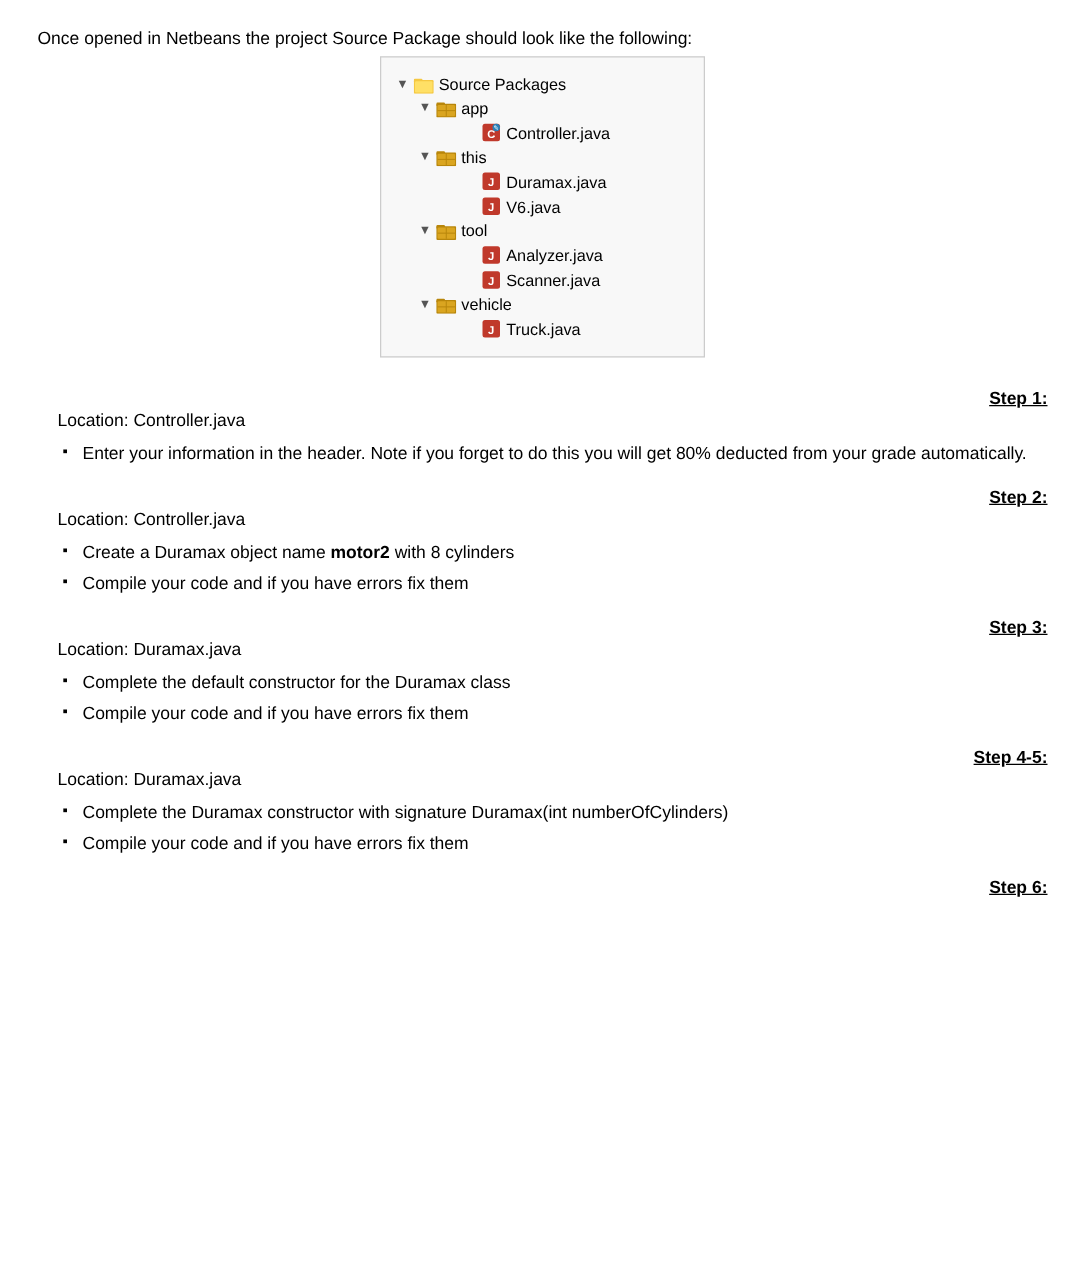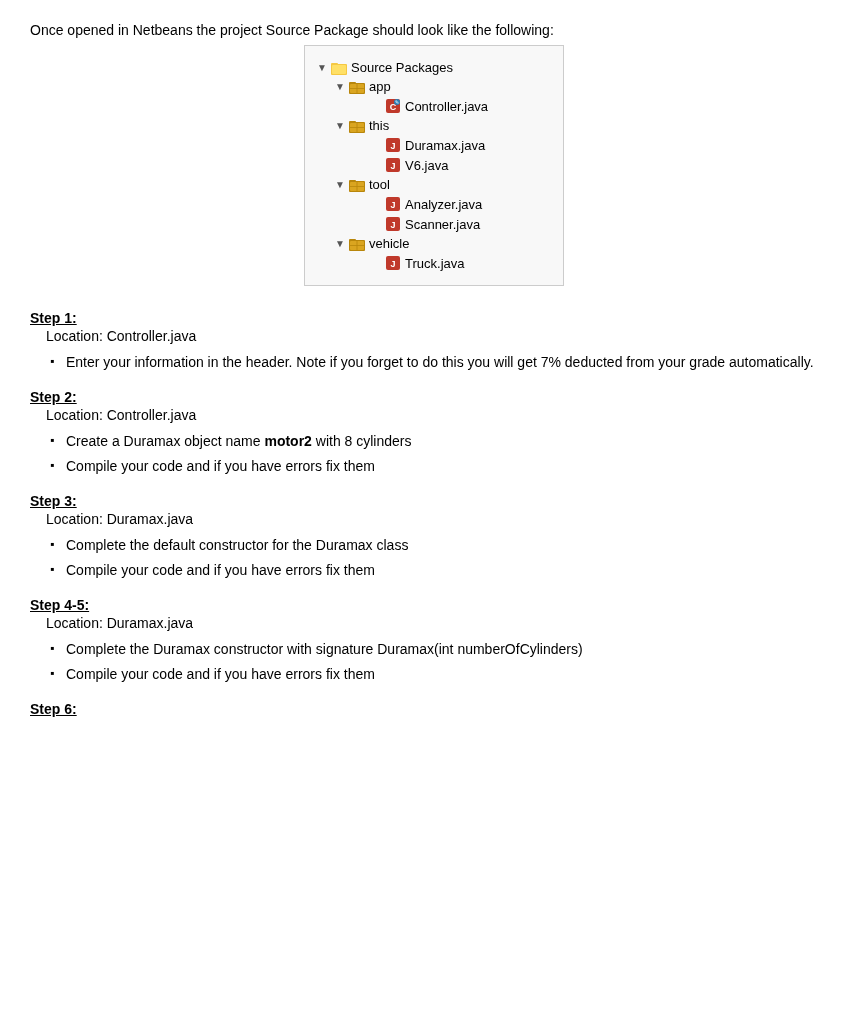--- a/index.html
+++ b/index.html
@@ -87,20 +87,21 @@
       font-size: 13px;
     }
 
     
     .step-heading {
       font-weight: bold;
       text-decoration: underline;
       margin-bottom: 2px;
       margin-top: 16px;
       display: block;
+      text-align: right;
     }
 
     .step-location {
       margin-bottom: 8px;
       margin-left: 16px;
     }
 
     .step-section {
       margin-bottom: 16px;
     }
@@ -272,21 +273,21 @@
       <span class="tree-label">Truck.java</span>
     </div>
 
   </div>
 </div>
 
 <div class="step-section">
   <span class="step-heading">Step 1:</span>
   <div class="step-location">Location: Controller.java</div>
   <ul class="bullet-list">
-    <li>Enter your information in the header. Note if you forget to do this you will get 7% deducted from your grade automatically.</li>
+    <li>Enter your information in the header. Note if you forget to do this you will get 80% deducted from your grade automatically.</li>
   </ul>
 </div>
 
 <div class="step-section">
   <span class="step-heading">Step 2:</span>
   <div class="step-location">Location: Controller.java</div>
   <ul class="bullet-list">
     <li>Create a Duramax object name <strong>motor2</strong> with 8 cylinders</li>
     <li>Compile your code and if you have errors fix them</li>
   </ul>

